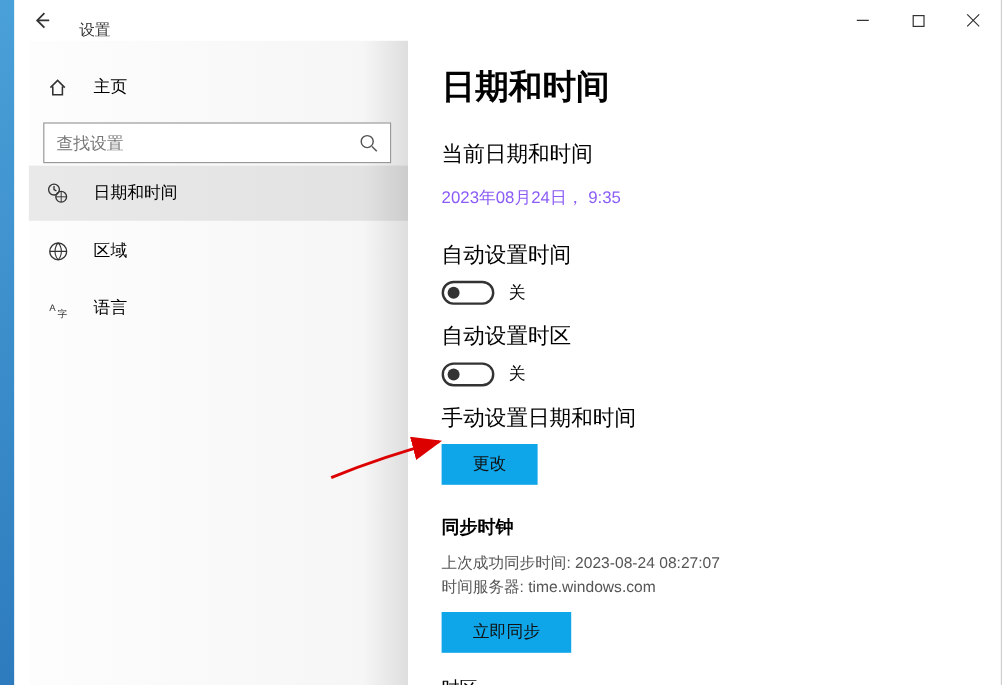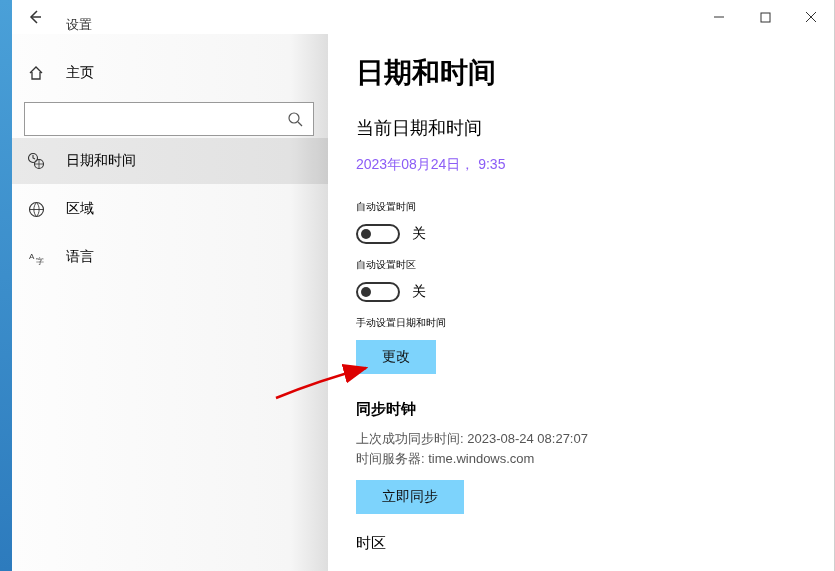--- a/index.html
+++ b/index.html
@@ -53,20 +53,21 @@
     height: 34px;
     display: flex;
     align-items: center;
     justify-content: center;
     cursor: pointer;
   }
   .content {
     display: flex;
     height: calc(100% - 34px);
     position: relative;
+    padding-left: 12px;
   }
   .sidebar {
     width: 316px;
     padding: 0 12px;
     background: linear-gradient(90deg, #fdfdfd 0%, #f6f6f6 88%, #dedede 100%);
     height: 100%;
     position: relative;
   }
   .home-row {
     display: flex;
@@ -138,21 +139,21 @@
     font-size: 18px;
     font-weight: 500;
     margin-bottom: 16px;
   }
   .datetime-now {
     font-size: 14px;
     color: #8b5cf6;
     margin-bottom: 26px;
   }
   .setting-label {
-    font-size: 10px;
+    font-size: 18px;
     margin-bottom: 10px;
   }
   .toggle-row {
     display: flex;
     align-items: center;
     margin-bottom: 14px;
   }
   .toggle {
     width: 44px;
     height: 20px;
@@ -170,21 +171,21 @@
     position: absolute;
     left: 3px;
     top: 3px;
   }
   .toggle-state {
     margin-left: 12px;
     font-size: 14px;
   }
   .btn {
     display: inline-block;
-    background: #7dd3fc;
+    background: #0ea5e9;
     border: none;
     padding: 8px 26px;
     font-size: 14px;
     font-family: inherit;
     cursor: pointer;
     color: #111;
   }
   .btn-row { margin-bottom: 26px; }
   .sync-info {
     font-size: 13px;
@@ -245,20 +246,21 @@
       <div class="home-row">
         <span class="icon">
           <svg width="16" height="16" viewBox="0 0 16 16">
               <path d="M2 8 L8 2 L14 8 M4 7 V14 H12 V7" stroke="#333" stroke-width="1.3" fill="none"></path>
             </svg>
         </span>
         <span class="lbl">主页</span>
       </div>
 
       <div class="search-wrap">
+        <input type="text" placeholder="查找设置" style="">
         <span class="search-icon">
           <svg width="16" height="16" viewBox="0 0 16 16">
               <circle cx="7" cy="7" r="5" stroke="#555" stroke-width="1.2" fill="none"></circle>
               <path d="M11 11 L15 15" stroke="#555" stroke-width="1.2"></path>
             </svg>
         </span>
       </div>
 
 
       <div class="nav-item active">

